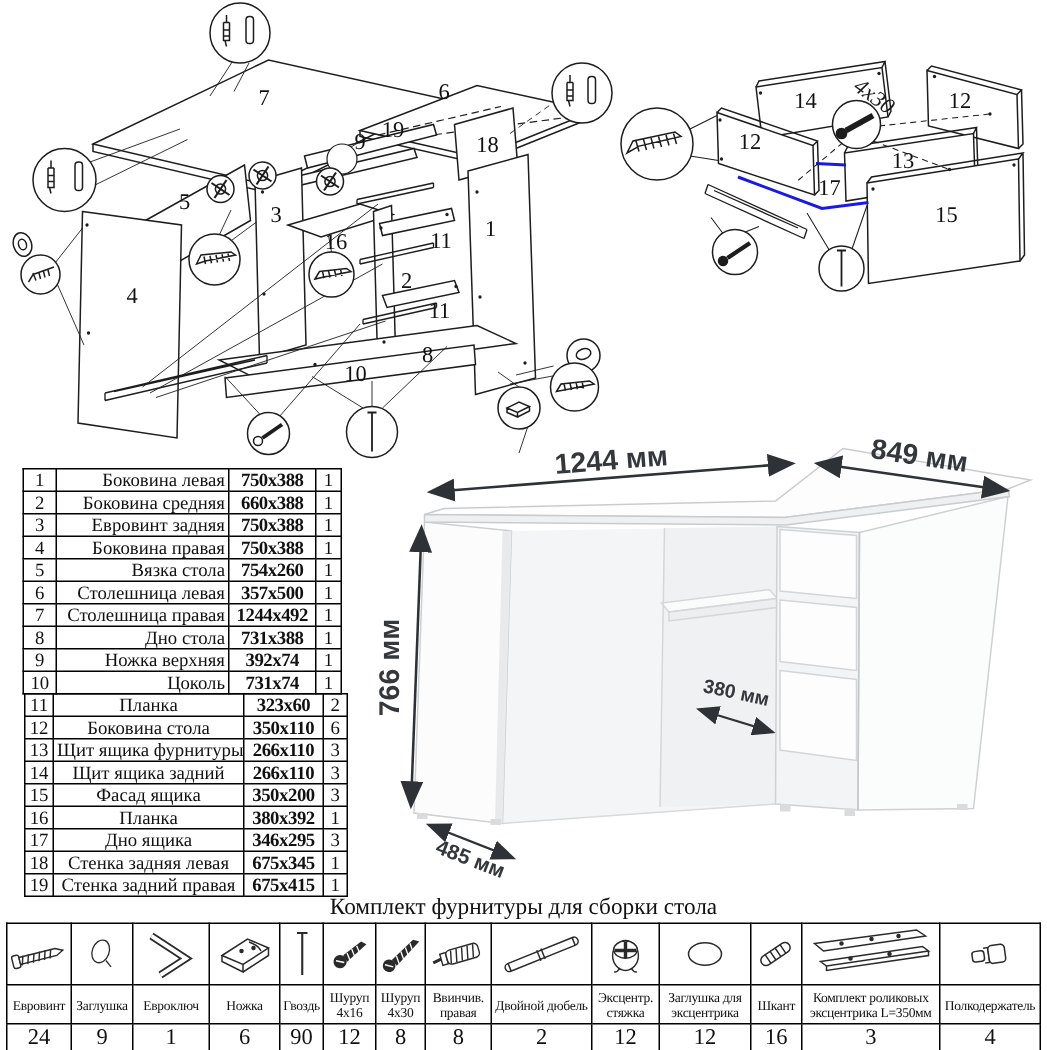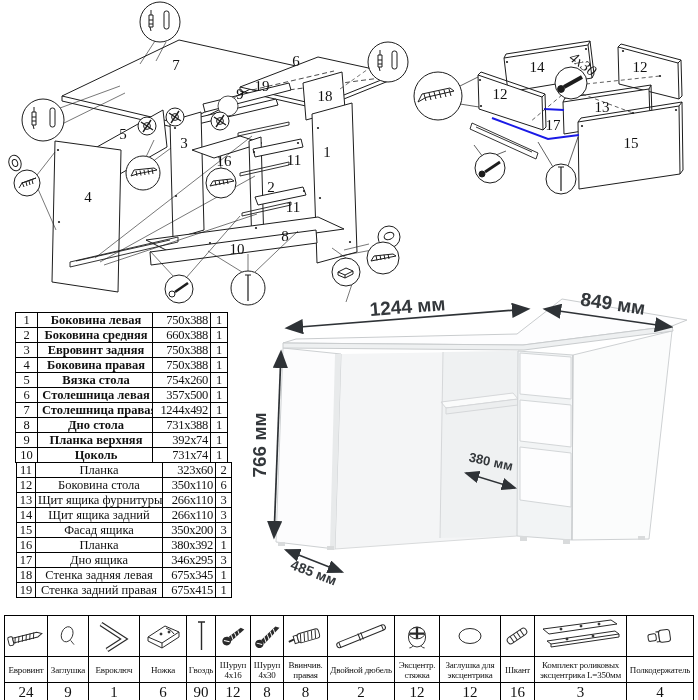--- a/index.html
+++ b/index.html
@@ -9,23 +9,23 @@
   .partlbl{font:15px "Liberation Serif",serif;fill:#111;text-anchor:middle;}
   .dimlbl{font:bold 19px "Liberation Sans",sans-serif;fill:#34383c;text-anchor:middle;}
   .dimlbl.sm{font-size:13px;}
   .dimlbl.md{font-size:14px;}
   .screwlbl{font:italic 15px "Liberation Serif",serif;fill:#1b1b1b;text-anchor:middle;}
   
   .ptable{position:absolute;border-collapse:collapse;table-layout:fixed;
           font-size:12.5px;line-height:13px;}
   .ptable td{border:1px solid #000;height:14px;padding:0 2px;overflow:hidden;white-space:nowrap;}
   .ptable .c-num{text-align:center;}
-  .ptable .c-size{text-align:right;letter-spacing:-0.3px;}
+  .ptable .c-size{text-align:center;letter-spacing:-0.3px;font-weight:bold;}
   .ptable .c-qty{text-align:center;}
-  #parts-upper .c-name{text-align:center;padding-left:4px;font-weight:bold;}
+  #parts-upper .c-name{text-align:right;padding-left:4px;}
   #parts-lower .c-name{text-align:center;margin-top:17px;}
   #hw-title{position:absolute;left:0;top:596;width:698px;text-align:center;
             font-size:15.5px;}
   .hwtable{position:absolute;left:4px;top:615px;border-collapse:collapse;table-layout:fixed;}
   .hwtable td{border:1px solid #000;padding:0;overflow:hidden;}
   .hw-icon-cell{height:40px;text-align:center;vertical-align:middle;}
   .hw-name-cell{height:25px;text-align:center;vertical-align:middle;
                 font-size:9px;line-height:10px;letter-spacing:-0.2px;}
   .hw-qty-cell{height:19px;text-align:center;font-size:15px;}
   .hw-icon-cell svg{display:block;margin:0 auto;}
@@ -378,21 +378,21 @@
 
         <tr>
           <td class="c-num">8</td>
           <td class="c-name">Дно стола</td>
           <td class="c-size">731x388</td>
           <td class="c-qty">1</td>
         </tr>
 
         <tr>
           <td class="c-num">9</td>
-          <td class="c-name">Планка верхняя</td>
+          <td class="c-name">Ножка верхняя</td>
           <td class="c-size">392x74</td>
           <td class="c-qty">1</td>
         </tr>
 
         <tr>
           <td class="c-num">10</td>
           <td class="c-name">Цоколь</td>
           <td class="c-size">731x74</td>
           <td class="c-qty">1</td>
         </tr>
@@ -466,20 +466,21 @@
 
         <tr>
           <td class="c-num">19</td>
           <td class="c-name">Стенка задний правая</td>
           <td class="c-size">675x415</td>
           <td class="c-qty">1</td>
         </tr>
       </tbody>
   </table>
 
+  <div id="hw-title" style="top:596px;">Комплект фурнитуры для сборки стола</div>
 
   <table class="hwtable">
     <colgroup>
       <col style="width:43px">
         <col style="width:41px">
         <col style="width:51px">
         <col style="width:47px">
       <col style="width:29px">
         <col style="width:35px">
         <col style="width:33px">

